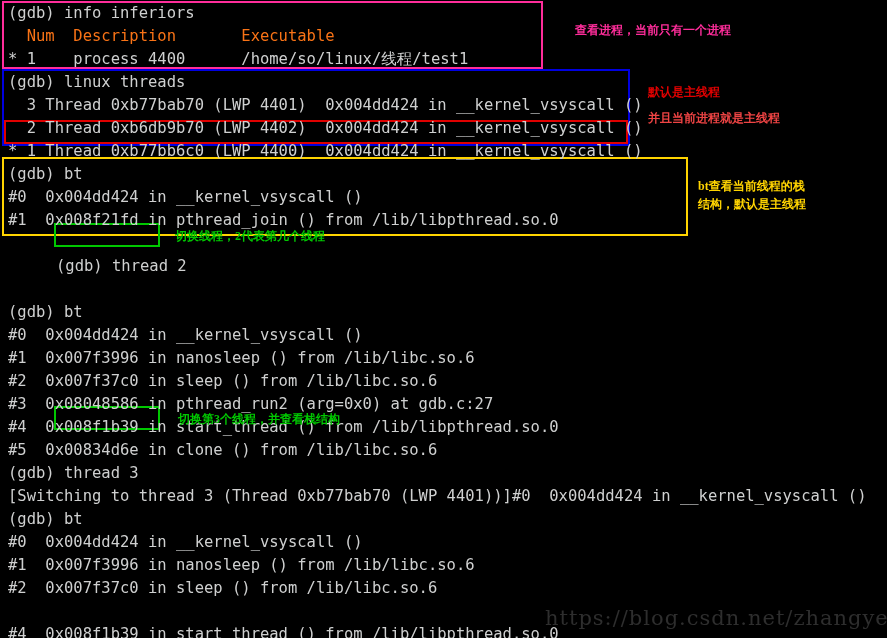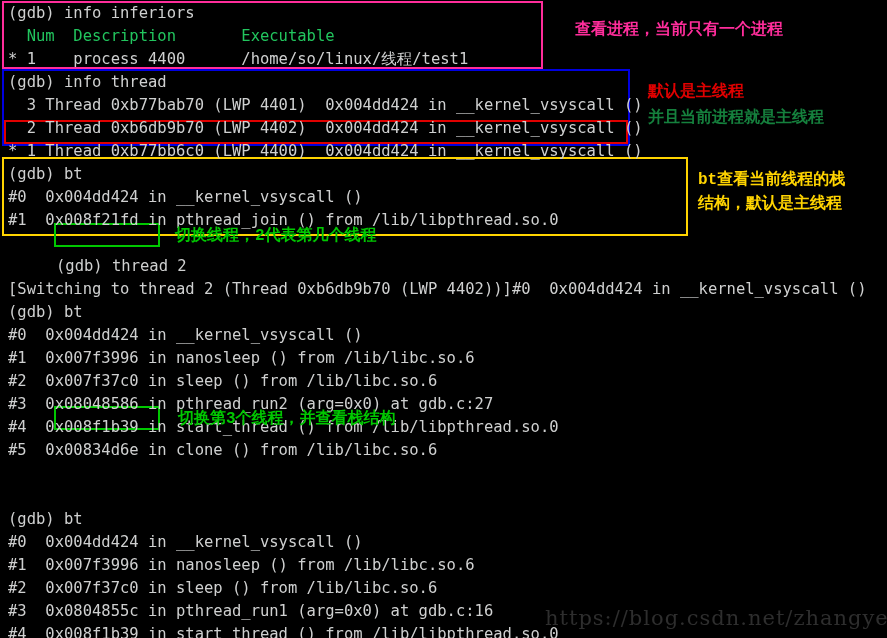--- a/index.html
+++ b/index.html
@@ -53,23 +53,23 @@
   
   #annotations {
     position: absolute;
     left: 0; top: 0;
     width: 887px; height: 638px;
     z-index: 4;
   }
   .anno {
     position: absolute;
     white-space: pre;
-    font-family: Liberation Mono, monospace;
+    font-family: Liberation Serif, serif;
     font-weight: bold;
-    font-size: 16px;
+    font-size: 12px;
     line-height: 24px;
   }
 
   
   #watermark {
     position: absolute;
     left: 545px;
     top: 606px;
     font-family: "DejaVu Serif", "Liberation Serif", serif;
     font-size: 21px;
@@ -86,49 +86,49 @@
     <div class="box" style="left: 2px; top: 1px; width: 541px; height: 68px; border-color: rgb(255, 45, 155);"></div>
     <div class="box" style="left: 2px; top: 69px; width: 628px; height: 77px; border-color: rgb(0, 0, 224);"></div>
     <div class="box" style="left: 4px; top: 120px; width: 624px; height: 24px; border-color: rgb(224, 0, 0);"></div>
     <div class="box" style="left: 2px; top: 157px; width: 686px; height: 79px; border-color: rgb(255, 212, 0);"></div>
     <div class="box" style="left: 54px; top: 223px; width: 106px; height: 24px; border-color: rgb(0, 200, 0);"></div>
     <div class="box" style="left: 54px; top: 406px; width: 106px; height: 24px; border-color: rgb(0, 200, 0);"></div>
   </div>
 
 <div id="terminal">
     <div class="line" style="top: 2px; color: rgb(207, 208, 208);">(gdb) info inferiors</div>
-    <div class="line" style="top: 25px; color: #22c55e;">  Num  Description       Executable</div>
+    <div class="line" style="top: 25px; color: #f97316;">  Num  Description       Executable</div>
     <div class="line" style="top: 48px; color: rgb(207, 208, 208);">* 1    process 4400      /home/so/linux/线程/test1</div>
-    <div class="line" style="top: 71px; color: rgb(207, 208, 208);">(gdb) info thread</div>
+    <div class="line" style="top: 71px; color: rgb(207, 208, 208);">(gdb) linux threads</div>
     <div class="line" style="top: 94px; color: rgb(207, 208, 208);">  3 Thread 0xb77bab70 (LWP 4401)  0x004dd424 in __kernel_vsyscall ()</div>
     <div class="line" style="top: 117px; color: rgb(207, 208, 208);">  2 Thread 0xb6db9b70 (LWP 4402)  0x004dd424 in __kernel_vsyscall ()</div>
     <div class="line" style="top: 140px; color: rgb(207, 208, 208);">* 1 Thread 0xb77bb6c0 (LWP 4400)  0x004dd424 in __kernel_vsyscall ()</div>
     <div class="line" style="top: 163px; color: rgb(207, 208, 208);">(gdb) bt</div>
     <div class="line" style="top: 186px; color: rgb(207, 208, 208);">#0  0x004dd424 in __kernel_vsyscall ()</div>
     <div class="line" style="top: 209px; color: rgb(207, 208, 208);">#1  0x008f21fd in pthread_join () from /lib/libpthread.so.0</div>
     <div class="line" style="top: 255px; color: rgb(207, 208, 208); margin-left: 48px;">(gdb) thread 2</div>
-    <div class="line" style="top: 278px; color: rgb(207, 208, 208);">[Switching to thread 2 (Thread 0xb6db9b70 (LWP 4402))]#0  0x004dd424 in __kernel_vsyscall ()</div>
     <div class="line" style="top: 301px; color: rgb(207, 208, 208);">(gdb) bt</div>
     <div class="line" style="top: 324px; color: rgb(207, 208, 208);">#0  0x004dd424 in __kernel_vsyscall ()</div>
     <div class="line" style="top: 347px; color: rgb(207, 208, 208);">#1  0x007f3996 in nanosleep () from /lib/libc.so.6</div>
     <div class="line" style="top: 370px; color: rgb(207, 208, 208);">#2  0x007f37c0 in sleep () from /lib/libc.so.6</div>
     <div class="line" style="top: 393px; color: rgb(207, 208, 208);">#3  0x08048586 in pthread_run2 (arg=0x0) at gdb.c:27</div>
     <div class="line" style="top: 416px; color: rgb(207, 208, 208);">#4  0x008f1b39 in start_thread () from /lib/libpthread.so.0</div>
     <div class="line" style="top: 439px; color: rgb(207, 208, 208);">#5  0x00834d6e in clone () from /lib/libc.so.6</div>
+    <div class="line" style="top: 462px; color: rgb(207, 208, 208);">(gdb) thread 3</div>
+    <div class="line" style="top: 485px; color: rgb(207, 208, 208);">[Switching to thread 3 (Thread 0xb77bab70 (LWP 4401))]#0  0x004dd424 in __kernel_vsyscall ()</div>
     <div class="line" style="top: 508px; color: rgb(207, 208, 208);">(gdb) bt</div>
     <div class="line" style="top: 531px; color: rgb(207, 208, 208);">#0  0x004dd424 in __kernel_vsyscall ()</div>
     <div class="line" style="top: 554px; color: rgb(207, 208, 208);">#1  0x007f3996 in nanosleep () from /lib/libc.so.6</div>
     <div class="line" style="top: 577px; color: rgb(207, 208, 208);">#2  0x007f37c0 in sleep () from /lib/libc.so.6</div>
-    <div class="line" style="top: 600px; color: rgb(207, 208, 208);">#3  0x0804855c in pthread_run1 (arg=0x0) at gdb.c:16</div>
     <div class="line" style="top: 623px; color: rgb(207, 208, 208);">#4  0x008f1b39 in start_thread () from /lib/libpthread.so.0</div>
   </div>
 
 <div id="annotations">
     <div class="anno" style="left: 575px; top: 18px; color: rgb(255, 45, 155);">查看进程，当前只有一个进程</div>
     <div class="anno" style="left: 648px; top: 80px; color: rgb(224, 0, 0);">默认是主线程</div>
-    <div class="anno" style="left: 648px; top: 106px; color: #15803d;">并且当前进程就是主线程</div>
-    <div class="anno" style="left: 698px; top: 168px; color: rgb(255, 212, 0);">bt查看当前线程的栈</div>
+    <div class="anno" style="left: 648px; top: 106px; color: #ef4444;">并且当前进程就是主线程</div>
+    <div class="anno" style="left: 698px; top: 174px; color: rgb(255, 212, 0);">bt查看当前线程的栈</div>
     <div class="anno" style="left: 698px; top: 192px; color: rgb(255, 212, 0);">结构，默认是主线程</div>
     <div class="anno" style="left: 175px; top: 224px; color: rgb(0, 200, 0);">切换线程，2代表第几个线程</div>
     <div class="anno" style="left: 178px; top: 407px; color: rgb(0, 200, 0);">切换第3个线程，并查看栈结构</div>
   </div>
 
 <div id="watermark" style="color: rgb(46, 46, 46);">https://blog.csdn.net/zhangye3017</div>
 
 </body></html>

